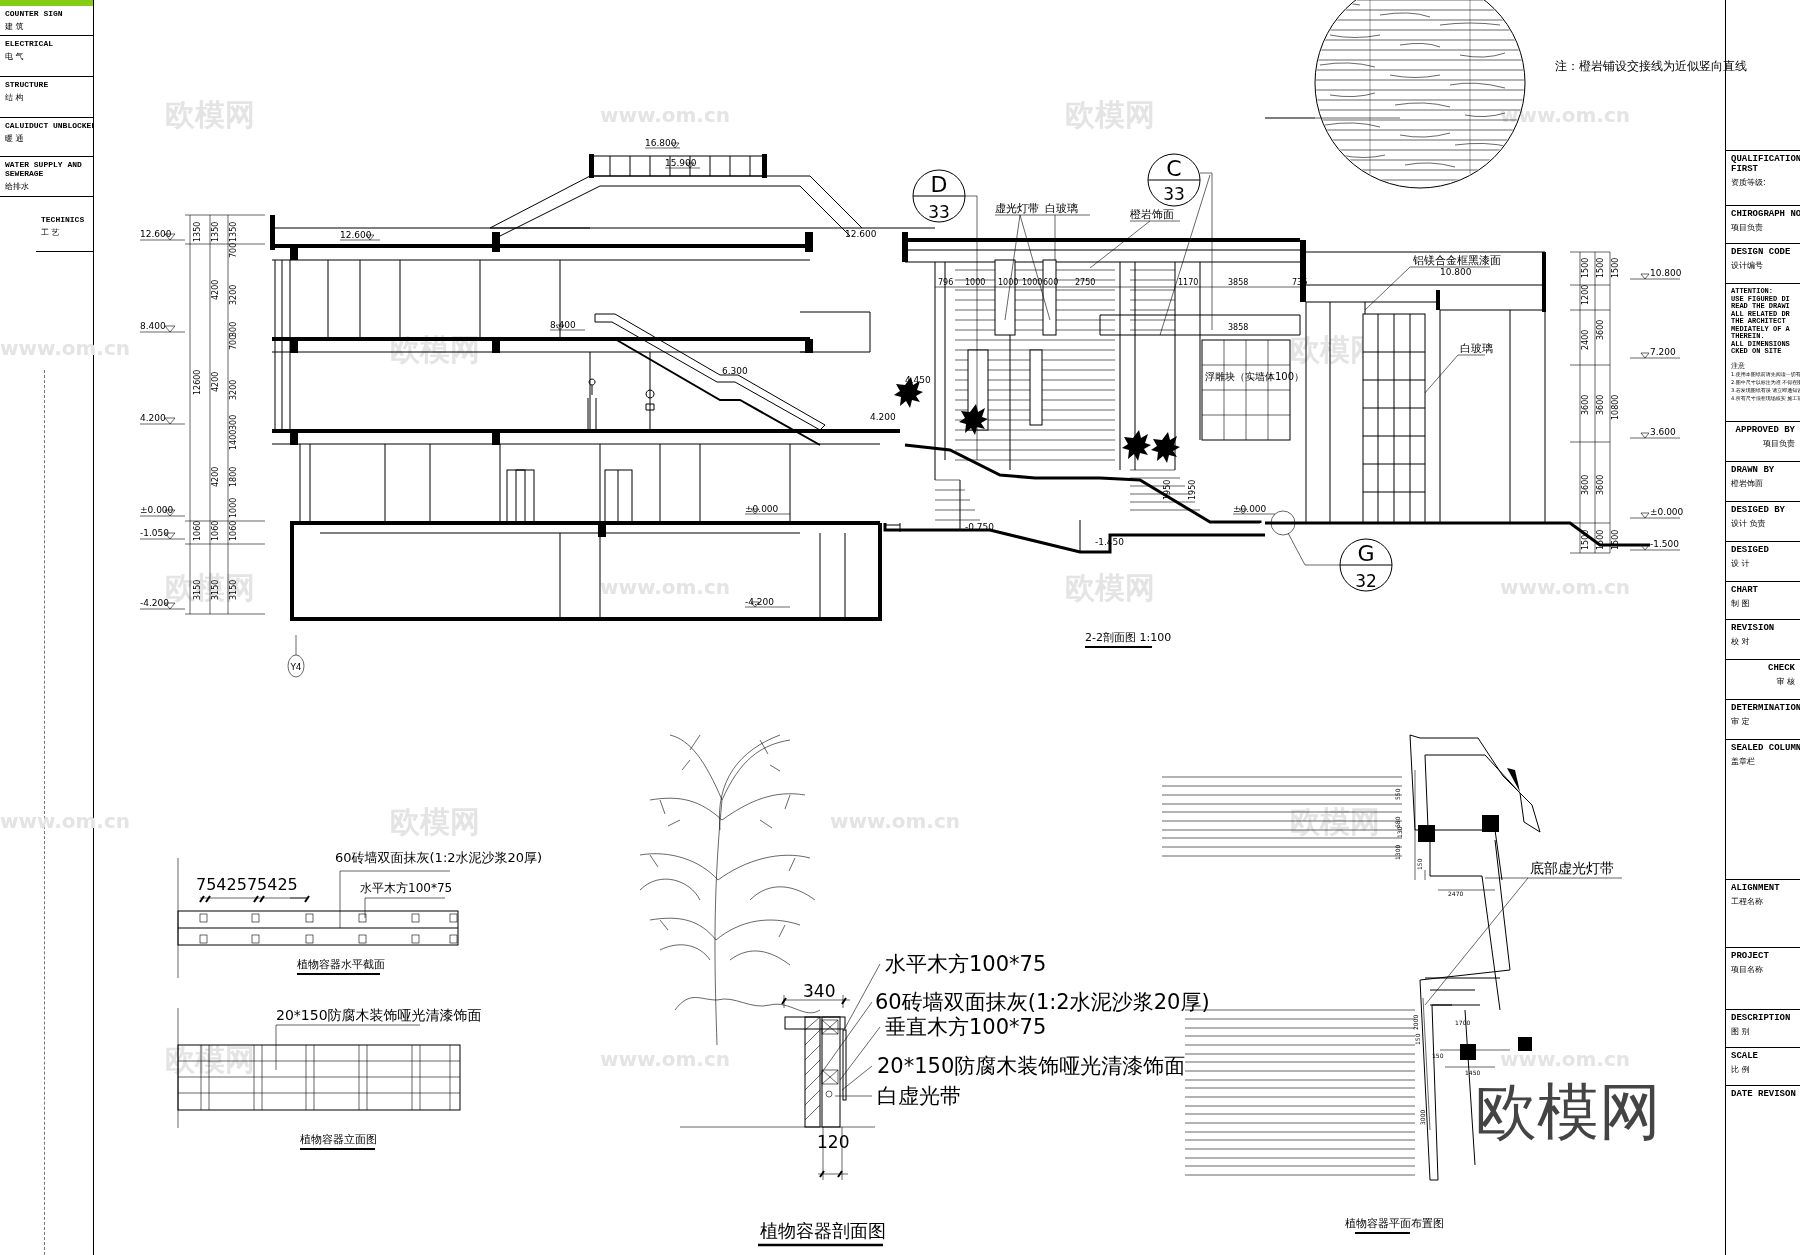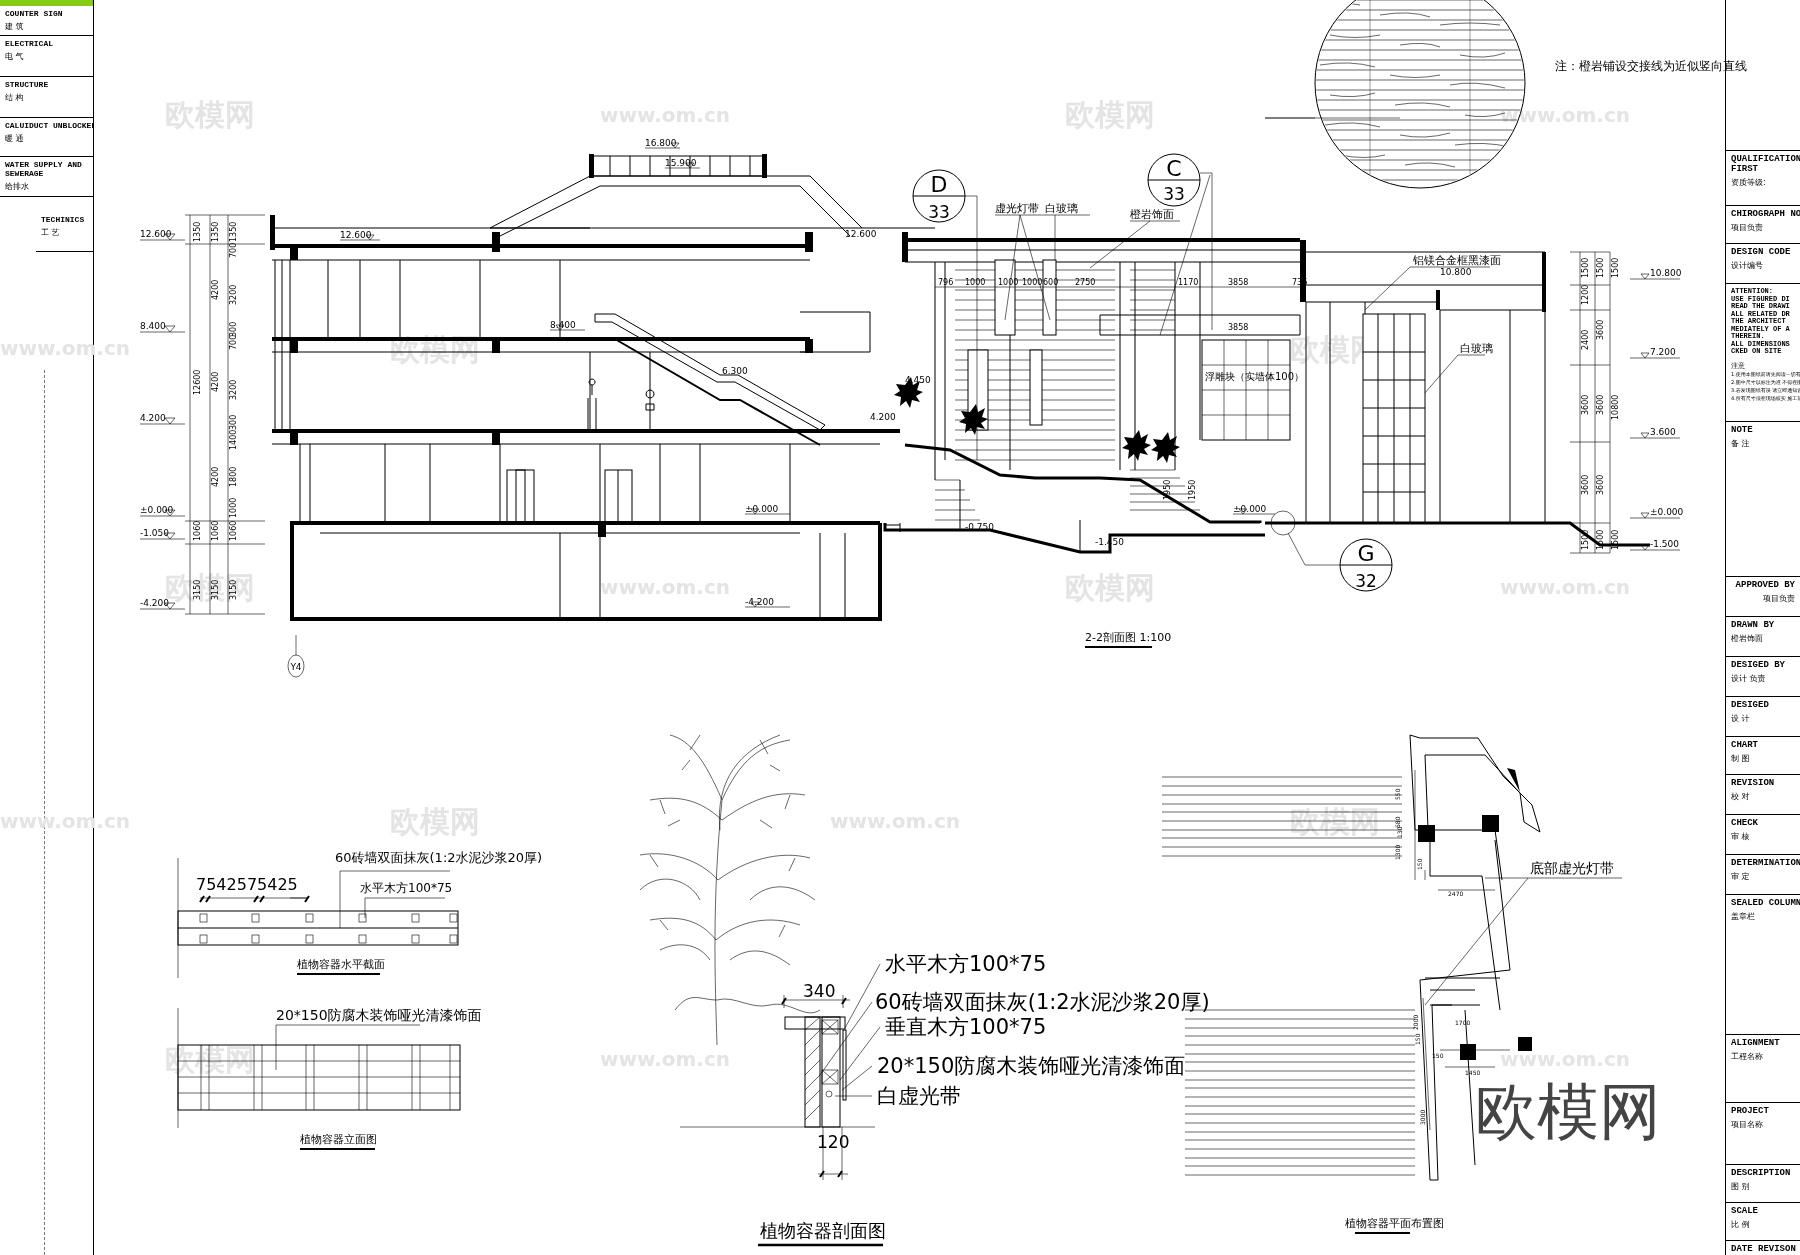--- a/index.html
+++ b/index.html
@@ -78,24 +78,20 @@
     <div class="att">MEDIATELY OF A</div>
     <div class="att">THEREIN.</div>
     <div class="att">ALL DIMENSIONS</div>
     <div class="att">CKED ON SITE</div>
     <div class="attcn" style="font-size:7px;margin-top:6px;">注意</div>
     <div class="attcn">1.使用本图纸前请先阅读一切有关图纸</div>
     <div class="attcn">2.图中尺寸以标注为准 不得在图上量度</div>
     <div class="attcn">3.若发现图纸有误 请立即通知设计单位</div>
     <div class="attcn">4.所有尺寸须在现场核实 施工前须校对</div>
   </div>
-  <div class="cell rp" style="height:155px;">
-    <div class="en">NOTE</div>
-    <div class="cn">备  注</div>
-  </div>
   <div class="cell rp" style="height:40px;text-align:right;">
     <div class="en">APPROVED BY</div>
     <div class="cn">项目负责</div>
   </div>
   <div class="cell rp" style="height:40px;">
     <div class="en">DRAWN BY</div>
     <div class="cn">橙岩饰面</div>
   </div>
   <div class="cell rp" style="height:40px;">
     <div class="en">DESIGED BY</div>
@@ -106,21 +102,21 @@
     <div class="cn">设 计</div>
   </div>
   <div class="cell rp" style="height:38px;">
     <div class="en">CHART</div>
     <div class="cn">制 图</div>
   </div>
   <div class="cell rp" style="height:40px;">
     <div class="en">REVISION</div>
     <div class="cn">校 对</div>
   </div>
-  <div class="cell rp" style="height:40px;">
+  <div class="cell rp" style="height:40px;text-align:right;">
     <div class="en">CHECK</div>
     <div class="cn">审 核</div>
   </div>
   <div class="cell rp" style="height:40px;">
     <div class="en">DETERMINATION</div>
     <div class="cn">审 定</div>
   </div>
   <div class="cell rp" style="height:140px;">
     <div class="en">SEALED COLUMN</div>
     <div class="cn">盖章栏</div>

